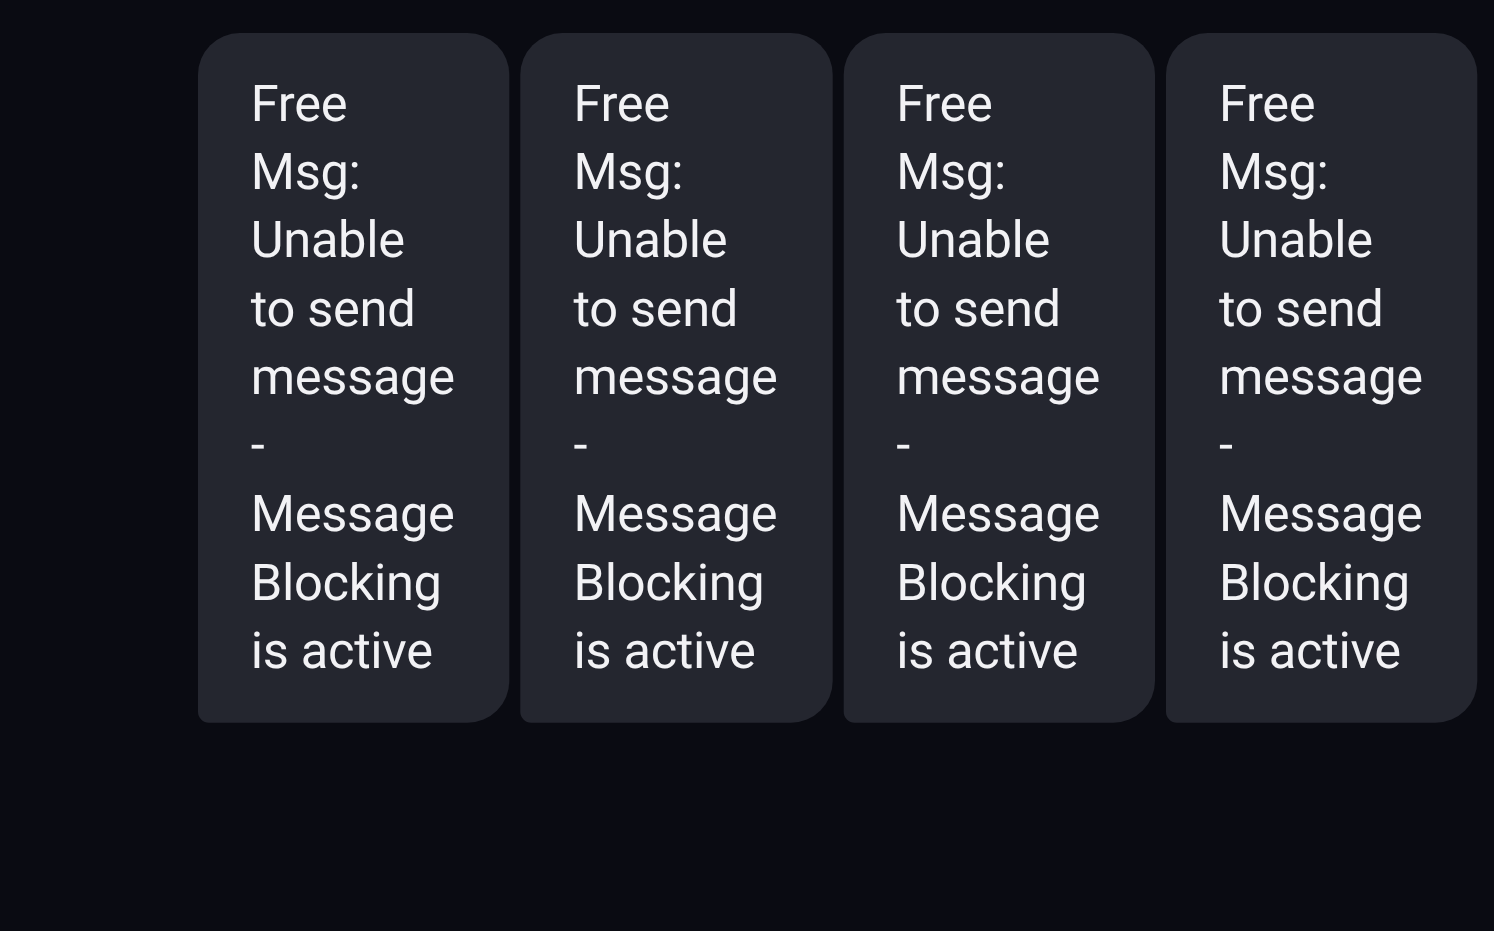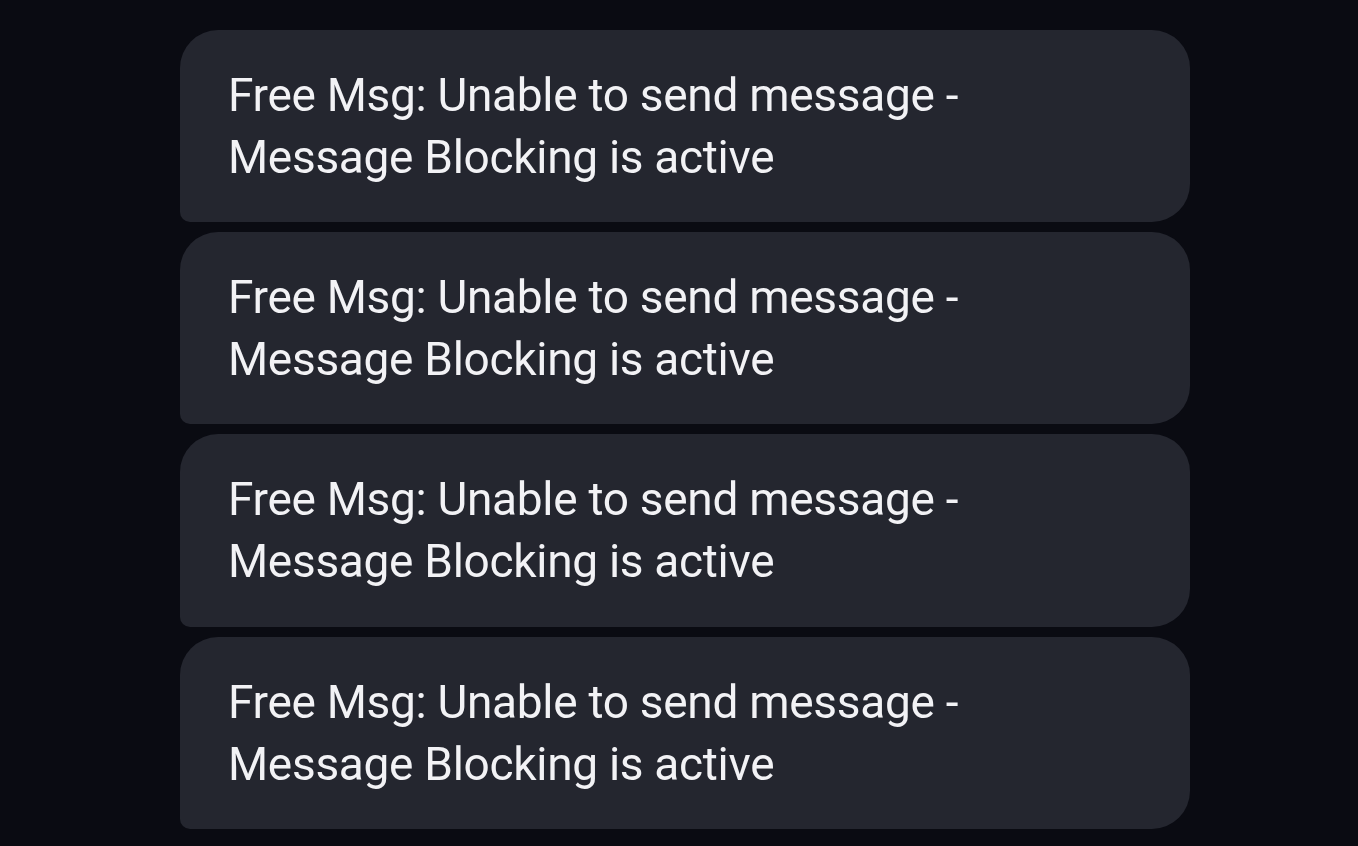--- a/index.html
+++ b/index.html
@@ -10,21 +10,21 @@
   body {
     width: 1358px;
     height: 846px;
     background-color: #0a0b12;
     font-family: -apple-system, BlinkMacSystemFont, "Segoe UI", Roboto, Helvetica, Arial, sans-serif;
     overflow: hidden;
     padding: 30px 0 0 0;
   }
   .message-list {
     display: flex;
-    flex-direction: column;
+    flex-direction: row;
     gap: 10px;
     padding: 0 150px 0 180px;
   }
   .message-bubble {
     background-color: #24262f;
     border-radius: 38px;
     border-bottom-left-radius: 10px;
     padding: 34px 50px 34px 48px;
     color: #f2f2f5;
     font-size: 46px;

